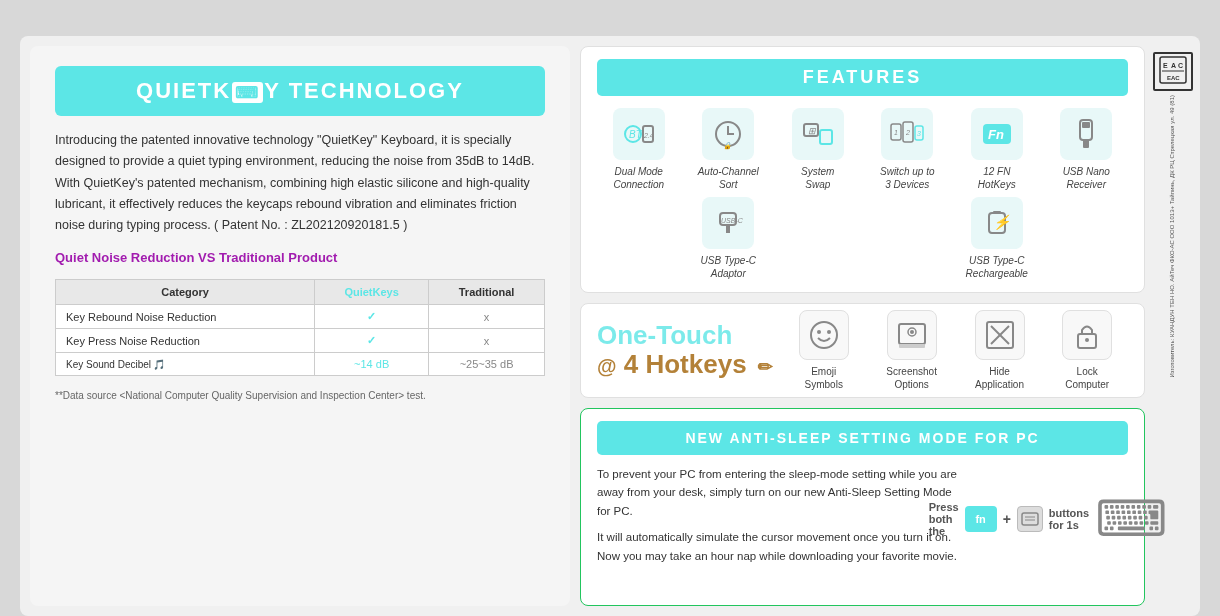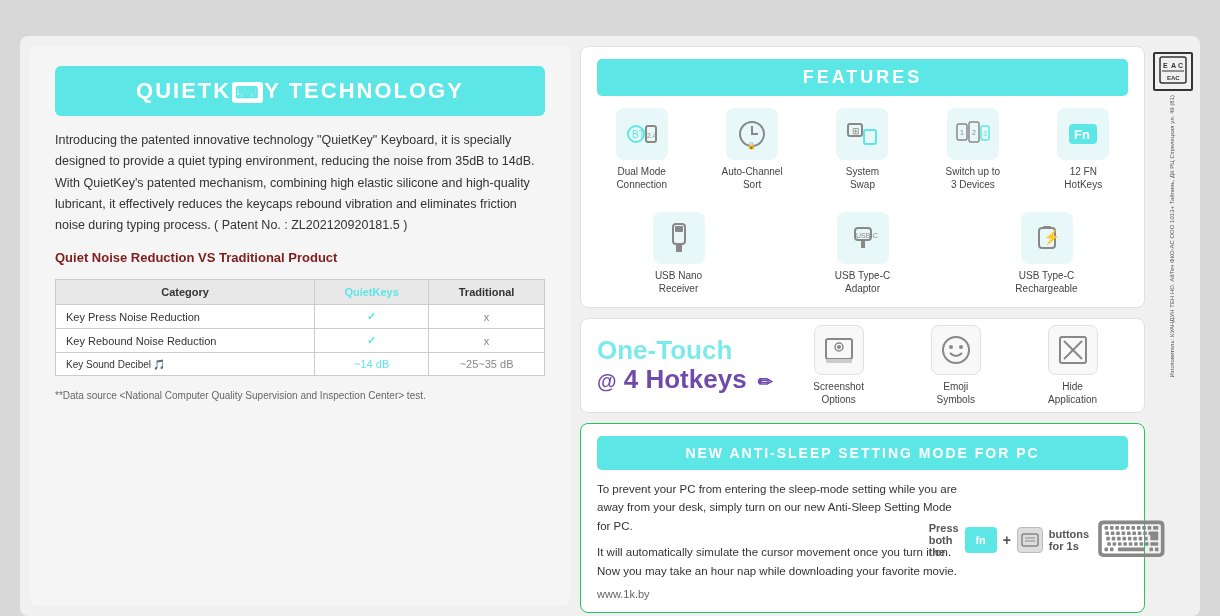--- a/index.html
+++ b/index.html
@@ -51,21 +51,21 @@
       text-transform: uppercase;
     }
     .description-text {
       font-size: 12.5px;
       color: #333;
       line-height: 1.7;
     }
     .noise-section-title {
       font-size: 13px;
       font-weight: bold;
-      color: #7f1d1d;
+      color: #a21caf;
     }
     .comparison-table {
       width: 100%;
       border-collapse: collapse;
       font-size: 11px;
     }
     .comparison-table th {
       background: #e8e8e8;
       padding: 6px 10px;
       border: 1px solid #ccc;
@@ -129,21 +129,22 @@
       font-weight: 900;
       color: white;
       letter-spacing: 3px;
     }
     .features-icons-row {
       display: flex;
       flex-direction: row;
       justify-content: space-around;
       align-items: center;
       flex-wrap: wrap;
-      gap: 21px;
+      gap: 6px;
+      font-style: italic;
     }
     .feature-item {
       display: flex;
       flex-direction: column;
       align-items: center;
       width: 80px;
       gap: 5px;
     }
     .feature-icon-box {
       width: 52px;
@@ -179,21 +180,21 @@
     .hotkeys-title {
       font-size: 26px;
       font-weight: 900;
       color: #5ce6e6;
       line-height: 1.1;
       opacity: 0.8;
     }
     .hotkeys-subtitle {
       font-size: 26px;
       font-weight: 900;
-      color: #4c1d95;
+      color: #a16207;
       opacity: 0.8;
     }
     .hotkeys-icons-row {
       display: flex;
       flex-direction: row;
       justify-content: space-around;
       flex: 1;
       gap: 6px;
     }
     .hotkey-item {
@@ -365,26 +366,26 @@
     <table class="comparison-table">
       <thead>
         <tr>
           <th>Category</th>
           <th class="quietkeys-col">QuietKeys</th>
           <th>Traditional</th>
         </tr>
       </thead>
       <tbody>
         <tr>
-          <td>Key Press Noise Reduction</td>
+          <td>Key Rebound Noise Reduction</td>
           <td><span class="check-mark">✓</span></td>
           <td><span class="cross-mark">x</span></td>
         </tr>
         <tr>
-          <td>Key Rebound Noise Reduction</td>
+          <td>Key Press Noise Reduction</td>
           <td><span class="check-mark">✓</span></td>
           <td><span class="cross-mark">x</span></td>
         </tr>
         <tr>
           <td style="font-size:10px;">Key Sound Decibel 🎵</td>
           <td><span class="quietkeys-val">~14 dB</span></td>
           <td><span class="cross-mark">~25~35 dB</span></td>
         </tr>
       </tbody>
     </table>
@@ -503,66 +504,75 @@
           <span style="font-size:20px;">@</span>&nbsp;<span>4 Hotkeys</span>
           <span style="font-size:18px;margin-left:4px;">✏</span>
         </div>
       </div>
 
       <div class="hotkeys-icons-row">
 
         <div class="hotkey-item">
           <div class="hotkey-icon-box">
             <svg width="34" height="34" viewBox="0 0 34 34">
+                <circle cx="17" cy="17" r="13" fill="none" stroke="#888" stroke-width="2"></circle>
+                <circle cx="12" cy="14" r="2" fill="#888"></circle>
+                <circle cx="22" cy="14" r="2" fill="#888"></circle>
+                <path d="M11 20 Q17 26 23 20" fill="none" stroke="#888" stroke-width="2"></path>
+              </svg>
+          </div>
+          <span class="hotkey-label">Emoji<br>Symbols</span>
+        </div>
+
+        <div class="hotkey-item">
+          <div class="hotkey-icon-box">
+            <svg width="34" height="34" viewBox="0 0 34 34">
                 <rect x="4" y="6" width="26" height="20" rx="2" fill="none" stroke="#888" stroke-width="2"></rect>
                 <rect x="4" y="26" width="26" height="4" rx="1" fill="#ccc"></rect>
                 <circle cx="17" cy="14" r="4" fill="none" stroke="#888" stroke-width="1.5"></circle>
                 <circle cx="17" cy="14" r="2" fill="#888"></circle>
               </svg>
           </div>
           <span class="hotkey-label">Screenshot<br>Options</span>
-        </div>
-
-        <div class="hotkey-item">
-          <div class="hotkey-icon-box">
-            <svg width="34" height="34" viewBox="0 0 34 34">
-                <circle cx="17" cy="17" r="13" fill="none" stroke="#888" stroke-width="2"></circle>
-                <circle cx="12" cy="14" r="2" fill="#888"></circle>
-                <circle cx="22" cy="14" r="2" fill="#888"></circle>
-                <path d="M11 20 Q17 26 23 20" fill="none" stroke="#888" stroke-width="2"></path>
-              </svg>
-          </div>
-          <span class="hotkey-label">Emoji<br>Symbols</span>
         </div>
 
         <div class="hotkey-item">
           <div class="hotkey-icon-box">
             <svg width="34" height="34" viewBox="0 0 34 34">
                 <rect x="4" y="4" width="26" height="26" rx="2" fill="none" stroke="#888" stroke-width="2"></rect>
                 <line x1="8" y1="8" x2="26" y2="26" stroke="#888" stroke-width="2"></line>
                 <line x1="26" y1="8" x2="8" y2="26" stroke="#888" stroke-width="2"></line>
               </svg>
           </div>
           <span class="hotkey-label">Hide<br>Application</span>
         </div>
 
+        <div class="hotkey-item">
+          <div class="hotkey-icon-box">
+            <svg width="34" height="34" viewBox="0 0 34 34">
+                <rect x="8" y="16" width="18" height="14" rx="2" fill="none" stroke="#888" stroke-width="2"></rect>
+                <path d="M12 16 V12 Q17 5 22 12 V16" fill="none" stroke="#888" stroke-width="2"></path>
+                <circle cx="17" cy="22" r="2" fill="#888"></circle>
+              </svg>
+          </div>
+          <span class="hotkey-label">Lock<br>Computer</span>
+        </div>
 
       </div>
     </div>
 
     <div class="antisleep-section">
       <div class="antisleep-header">
         <span class="antisleep-header-text">NEW ANTI-SLEEP SETTING MODE FOR PC</span>
       </div>
 
       <div class="antisleep-body">
         <div class="antisleep-text-area">
           <p class="antisleep-text">To prevent your PC from entering the sleep-mode setting while you are away from your desk, simply turn on our new Anti-Sleep Setting Mode for PC.</p>
           <p class="antisleep-text">It will automatically simulate the cursor movement once you turn it on. Now you may take an hour nap while downloading your favorite movie.</p>
-          <div class="website-text">www.1k.by</div>
         </div>
 
         <div class="antisleep-illustration">
           <span class="press-both-text">Press both the</span>
           <div class="fn-combo">
             <div class="fn-key-box">fn</div>
             <span class="plus-sign">+</span>
             <div class="small-key-box">
               <svg width="18" height="14" viewBox="0 0 18 14">
                   <rect x="1" y="1" width="16" height="12" rx="2" fill="none" stroke="#888" stroke-width="1.5"></rect>

